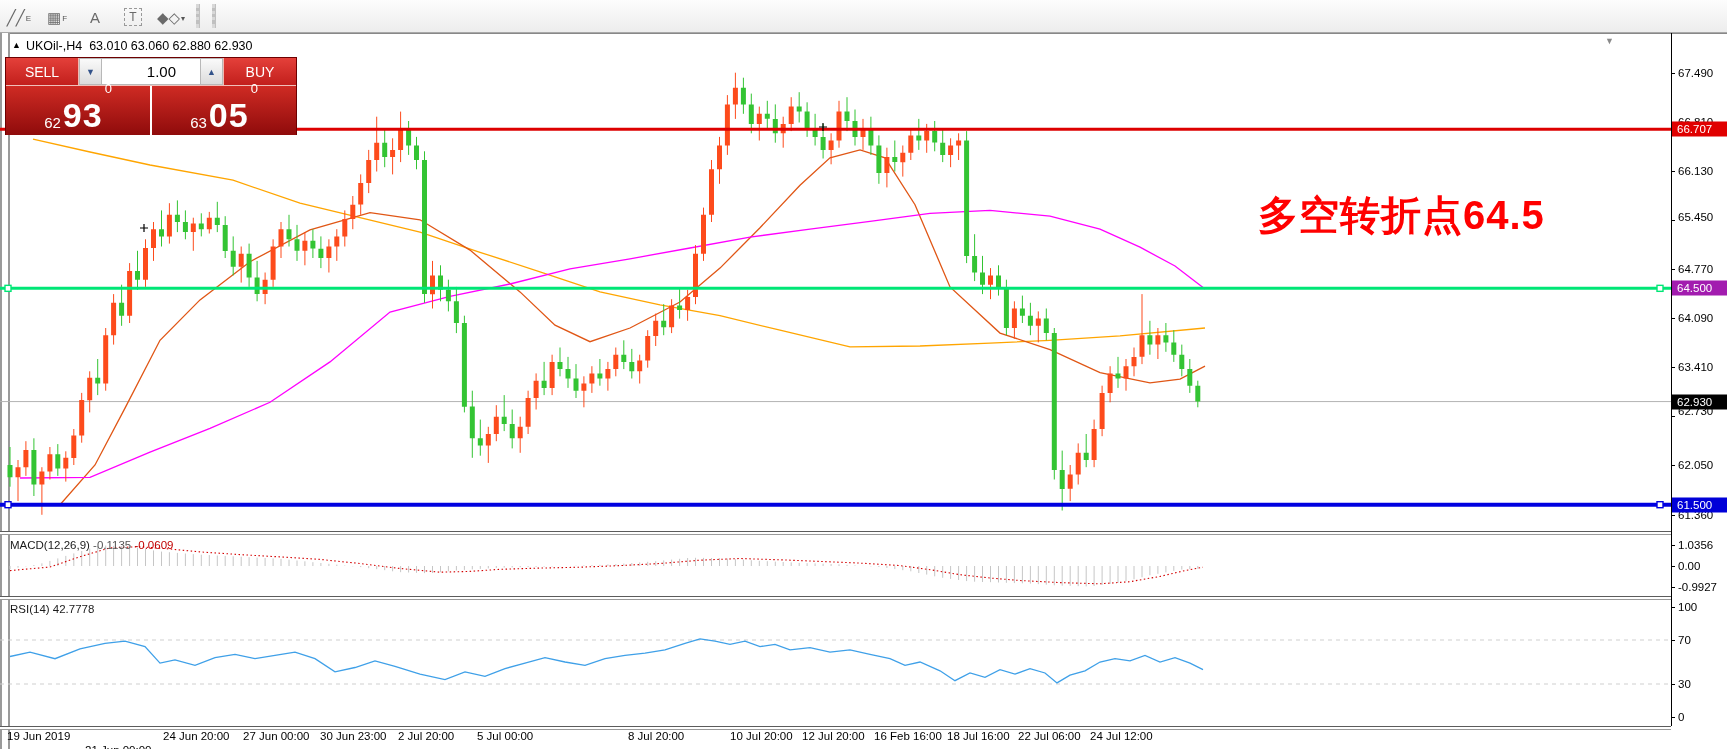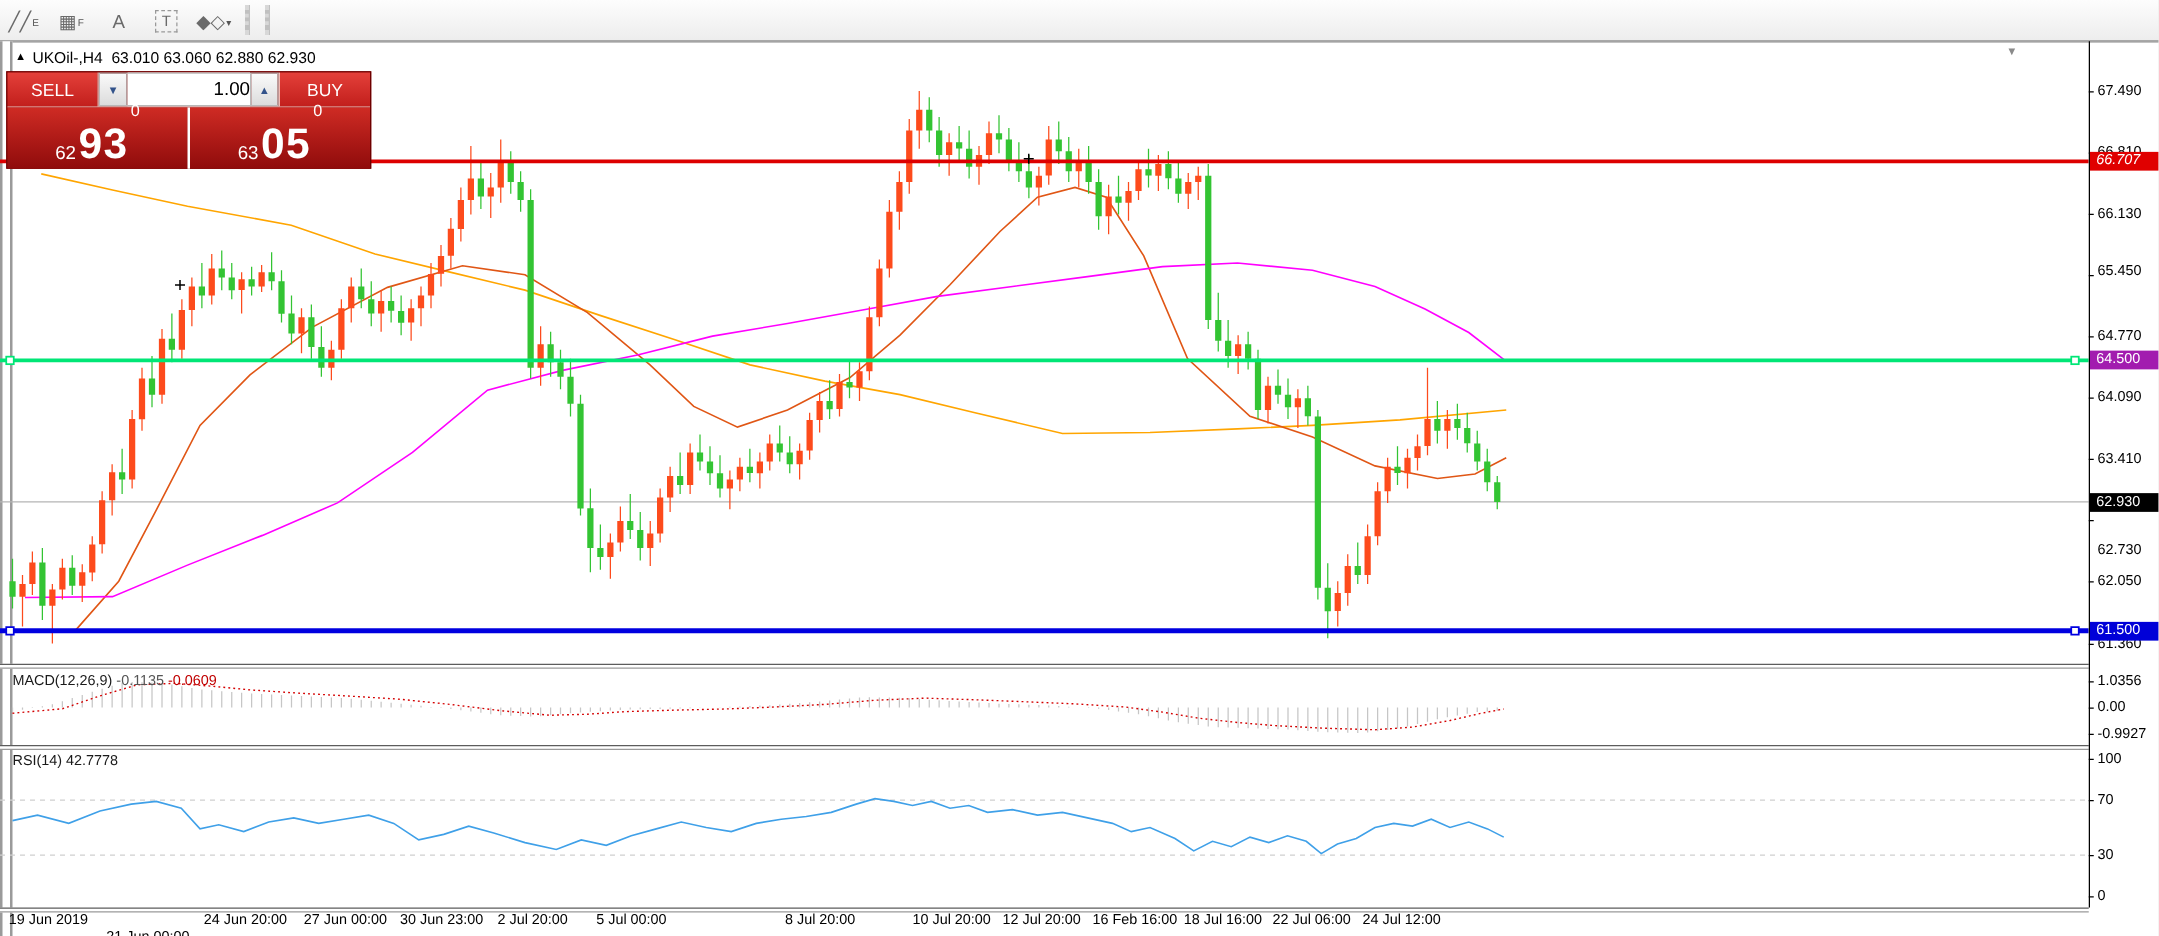--- a/index.html
+++ b/index.html
@@ -29,21 +29,21 @@
   .ind-header .v1{color:#555;}
   .ind-header .v2{color:#c00000;}
   
   .date-label{position:absolute;top:730px;font-size:11.5px;color:#000;white-space:nowrap;}
   
   .trade-panel{position:absolute;left:5px;top:57px;width:292px;height:78px;background:#8f0b0b;border:1px solid #6d0000;box-sizing:border-box;}
   .tp-row1{display:flex;height:27px;}
   .tp-btn{flex:0 0 72px;background:linear-gradient(#e4403a,#c21f1c);color:#fff;font-size:14px;display:flex;align-items:center;justify-content:center;border-right:1px solid #f2b8b0;cursor:pointer;}
   .tp-btn.buy{border-right:none;border-left:1px solid #f2b8b0;}
   .tp-spin{flex:0 0 23px;background:linear-gradient(#fafafa,#dcdcdc);color:#33538a;font-size:9px;display:flex;align-items:center;justify-content:center;border:1px solid #b8b8b8;box-sizing:border-box;cursor:pointer;}
-  .tp-vol{flex:1;background:#fff;color:#000;font-size:15px;display:flex;align-items:center;justify-content:flex-end;padding-right:0;border:1px solid #b8b8b8;border-left:none;border-right:none;box-sizing:border-box;}
+  .tp-vol{flex:1;background:#fff;color:#000;font-size:15px;display:flex;align-items:center;justify-content:flex-end;padding-right:24px;border:1px solid #b8b8b8;border-left:none;border-right:none;box-sizing:border-box;}
   .tp-row2{display:flex;height:49px;border-top:1px solid #f0c0ba;}
   .tp-price{flex:1;background:linear-gradient(#cf2b24,#8f0b0b);color:#fff;display:flex;align-items:flex-end;justify-content:center;padding-bottom:5px;}
   .tp-price.sellp{border-right:2px solid #fff;}
   .tp-price .sm{font-size:15px;line-height:15px;margin-right:2px;}
   .tp-price .big{font-size:34px;line-height:30px;font-weight:bold;letter-spacing:1px;}
   .tp-price .sup{font-size:13px;line-height:13px;vertical-align:top;margin-left:2px;align-self:flex-start;margin-top:-18px;}
   .tp-price{position:relative;}
   .tp-price .grp{display:flex;align-items:flex-end;}
   
   .annotation{position:absolute;left:1258px;top:188px;font-size:40px;font-weight:bold;color:#ff0000;white-space:nowrap;letter-spacing:1px;}
@@ -140,20 +140,21 @@
       <div class="tp-price">
         <span class="grp">
           <span class="sm">63</span>
           <span class="big">05</span>
           <span class="sup">0</span>
         </span>
       </div>
     </div>
   </div>
 
+  <div class="annotation">多空转折点64.5</div>
 
   <div class="ind-header" style="top:539px">
     <span>MACD(12,26,9)</span>
     <span class="v1">-0.1135</span>
     <span class="v2">-0.0609</span>
   </div>
   <div class="ind-header" style="top:603px">
     <span>RSI(14)</span>
     <span>42.7778</span>
   </div>
@@ -166,27 +167,27 @@
       <div class="axis-label" style="top: 170.783px;">66.130</div>
       <div class="axis-tick" style="top: 170.783px;"></div>
       <div class="axis-label" style="top: 217px;">65.450</div>
       <div class="axis-tick" style="top: 219.825px;"></div>
       <div class="axis-label" style="top: 268.866px;">64.770</div>
       <div class="axis-tick" style="top: 268.866px;"></div>
       <div class="axis-label" style="top: 317.908px;">64.090</div>
       <div class="axis-tick" style="top: 317.908px;"></div>
       <div class="axis-label" style="top: 366.95px;">63.410</div>
       <div class="axis-tick" style="top: 366.95px;"></div>
-      <div class="axis-label" style="top: 440px;">62.730</div>
+      <div class="axis-label" style="top: 411px;">62.730</div>
       <div class="axis-tick" style="top: 415.991px;"></div>
       <div class="axis-label" style="top: 465.033px;">62.050</div>
       <div class="axis-tick" style="top: 465.033px;"></div>
       <div class="axis-label" style="top: 514.796px;">61.360</div>
       <div class="axis-tick" style="top: 514.796px;"></div>
-      <div class="price-badge" style="top: 129.17px; background: rgb(224, 0, 0); font-style: italic;">66.707</div>
+      <div class="price-badge" style="top: 129.17px; background: rgb(224, 0, 0);">66.707</div>
       <div class="price-badge" style="top: 288.339px; background: #a21caf;">64.500</div>
       <div class="price-badge" style="top: 504.699px; background: rgb(0, 0, 216);">61.500</div>
       <div class="price-badge" style="top: 401.567px; background: rgb(0, 0, 0);">62.930</div>
       <div class="axis-label" style="top: 544.563px;">1.0356</div>
       <div class="axis-tick" style="top: 544.563px;"></div>
       <div class="axis-label" style="top: 566px;">0.00</div>
       <div class="axis-tick" style="top: 566px;"></div>
       <div class="axis-label" style="top: 586.549px;">-0.9927</div>
       <div class="axis-tick" style="top: 586.549px;"></div>
       <div class="axis-label" style="top: 607px;">100</div>

